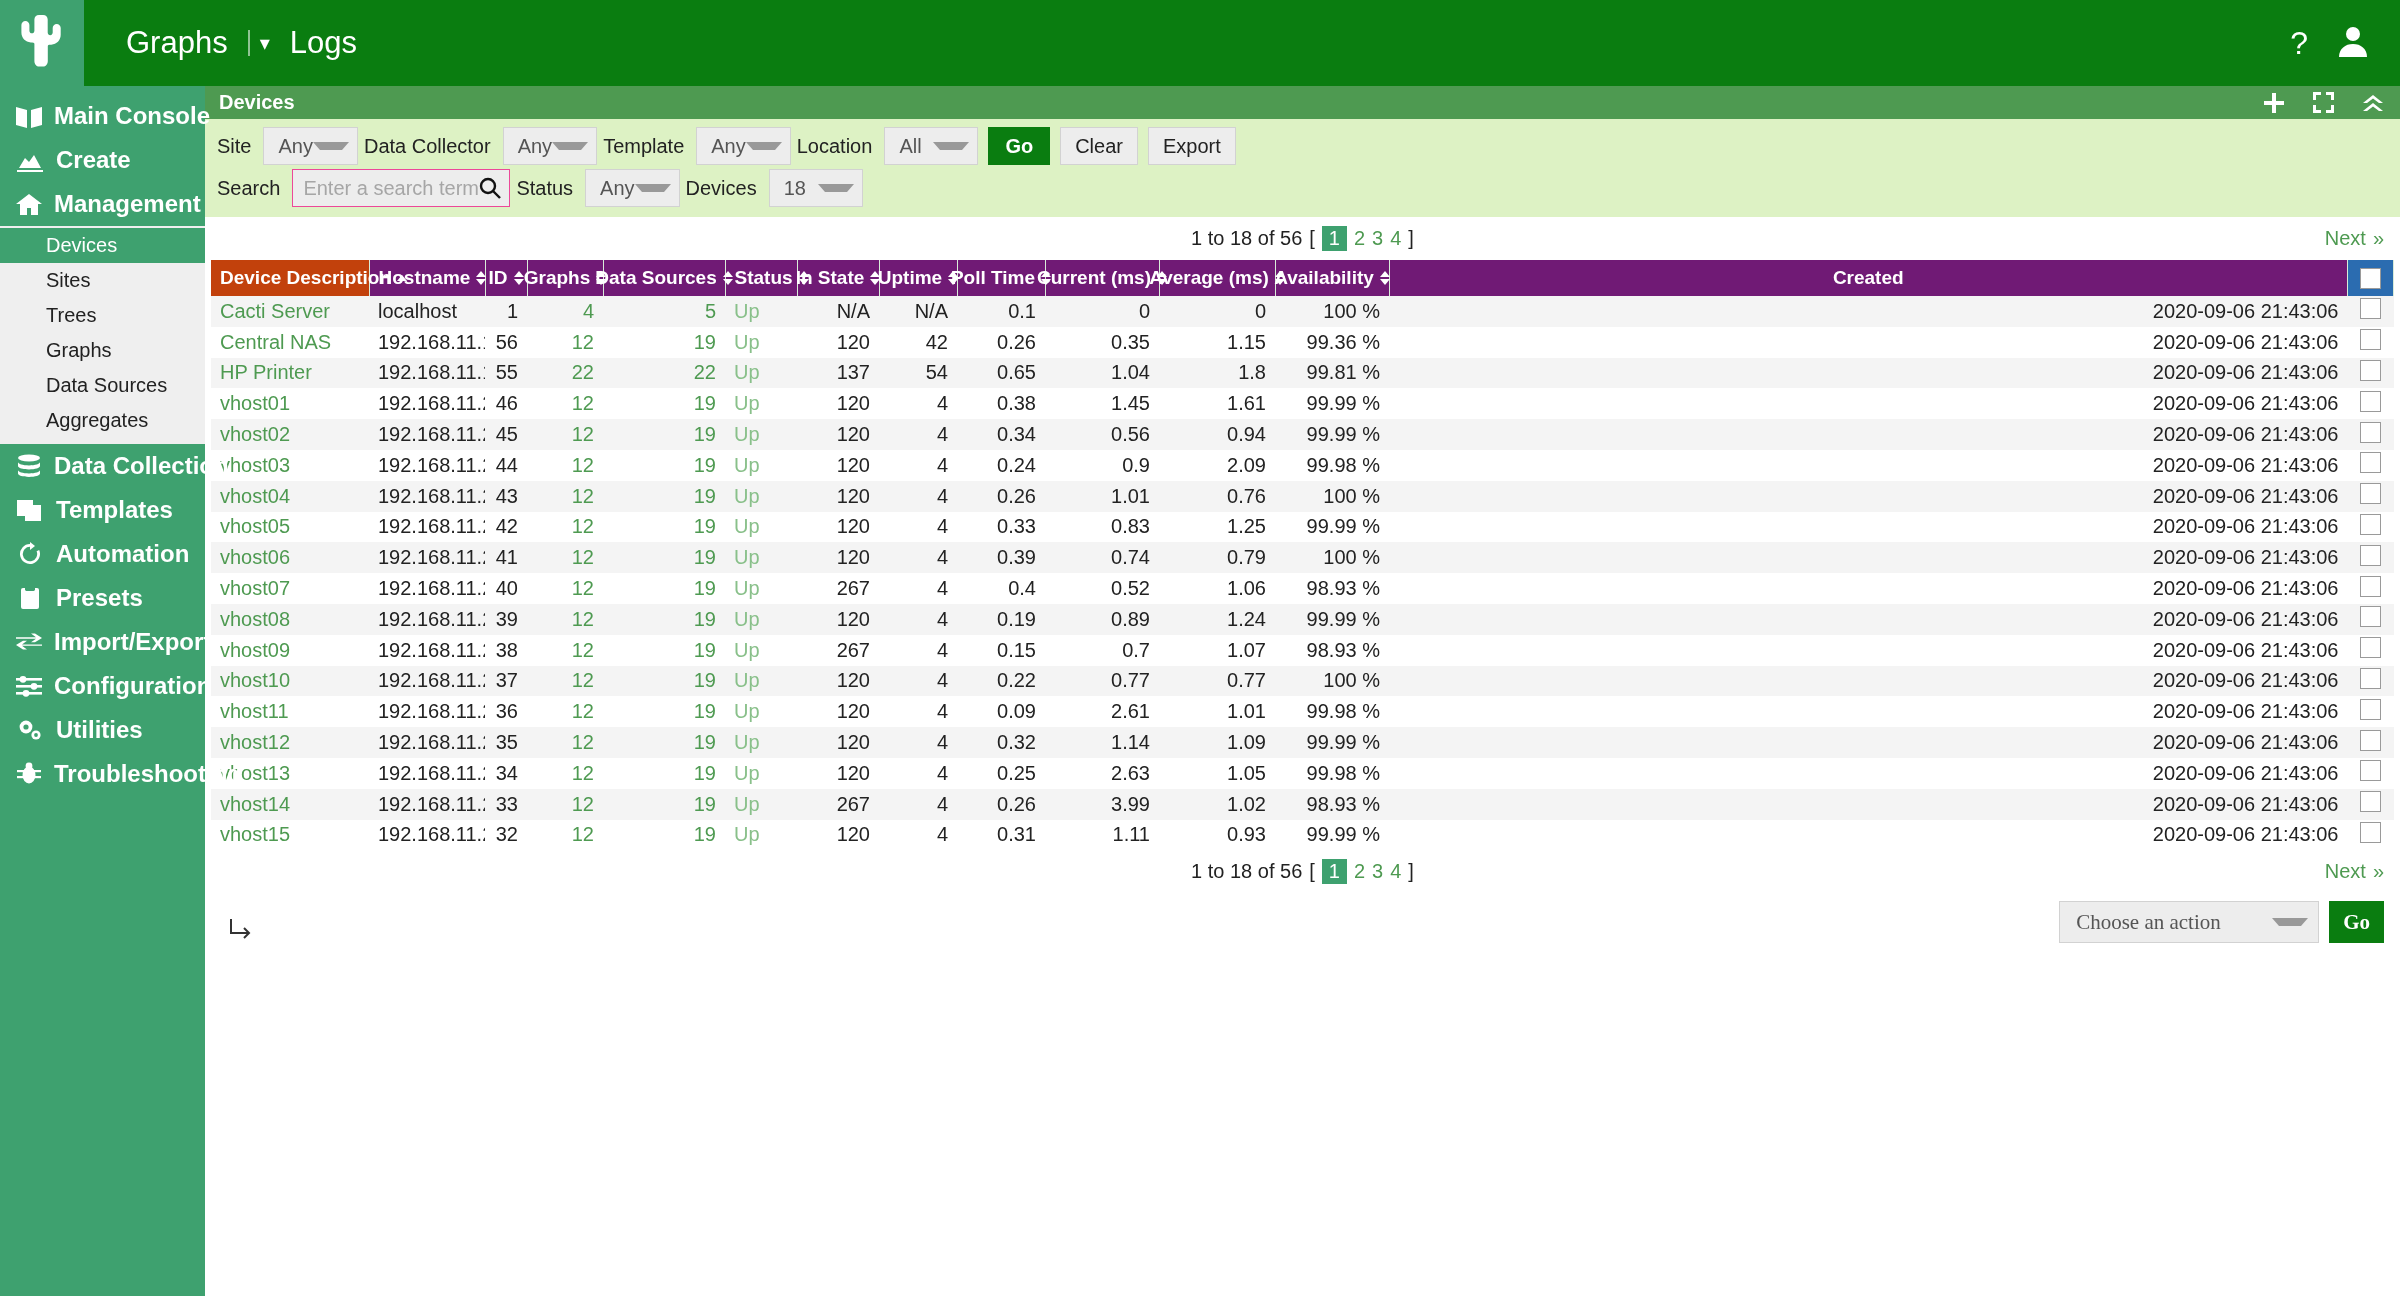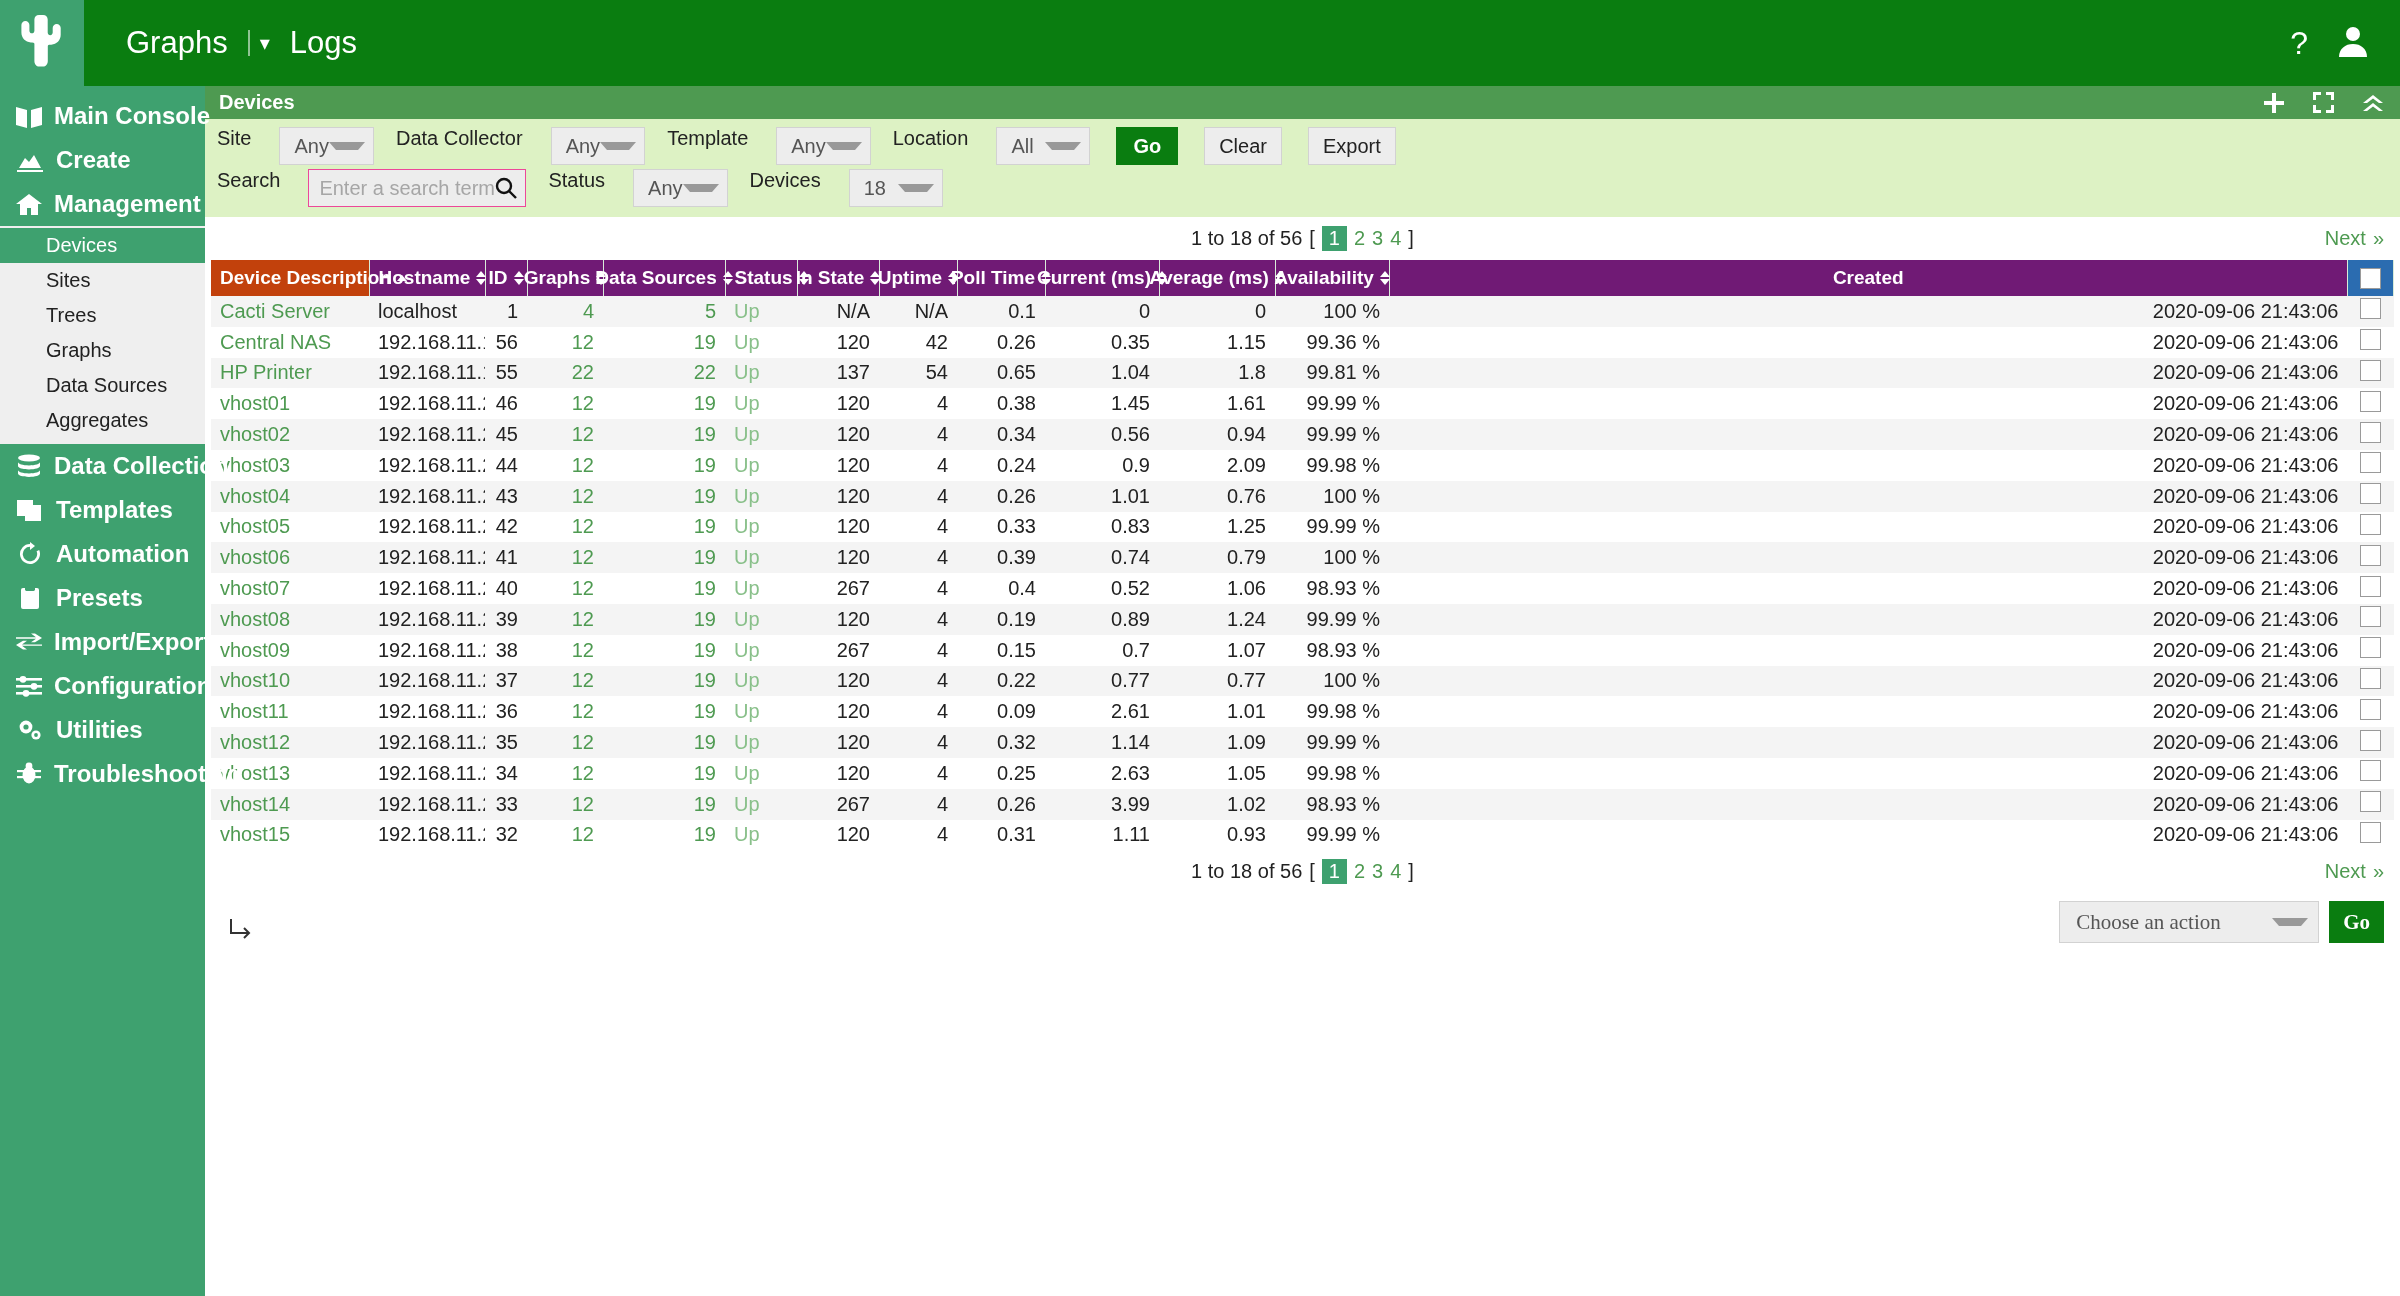--- a/index.html
+++ b/index.html
@@ -79,21 +79,21 @@
     height: 33px; display: flex; align-items: center;
     padding: 0 16px 0 14px;
   }
   #panel-title { font-size: 20px; font-weight: bold; }
   #panel-icons { margin-left: auto; display: flex; align-items: center; gap: 28px; }
   #panel-icons span { cursor: pointer; display:flex; align-items:center; }
   #panel-icons svg { fill: #ffffff; }
 
   
   #filters { background: #ddf2c4; padding: 6px 0 8px 0; }
-  .filter-row { display: flex; padding: 2px 0 2px 6px; gap: 16px; }
+  .filter-row { display: flex; align-items: center; padding: 2px 0 2px 6px; gap: 0; }
   .flabel { font-size: 20px; color: #222; padding: 0 12px 0 6px; white-space: nowrap; }
   .fselect {
     background: #ededed; border: 1px solid #d2d2d2;
     height: 38px; display: flex; align-items: center;
     padding: 0 8px 0 14px; font-size: 20px; color: #555;
     min-width: 94px; cursor: pointer; position: relative;
   }
   .fselect .val { white-space: nowrap; }
   .caret {
     margin-left: auto; padding-left: 22px;

